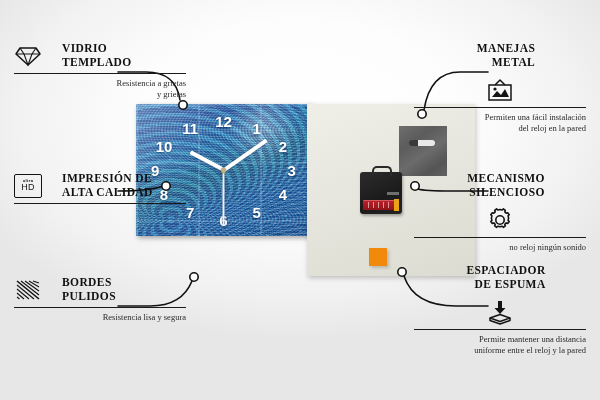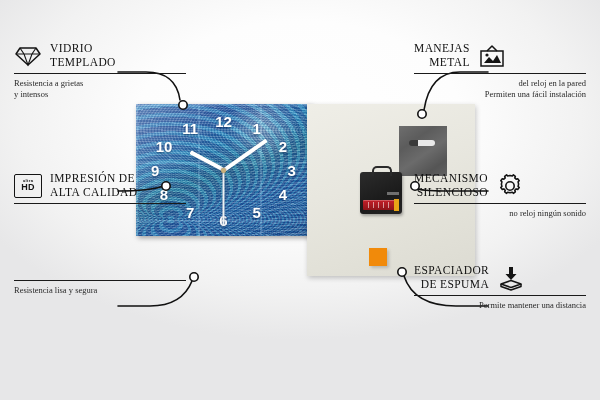--- a/index.html
+++ b/index.html
@@ -113,48 +113,48 @@
     position:absolute;left:62px;top:144px;width:18px;height:18px;
     background:#f18a0a;box-shadow:2px 2px 3px rgba(0,0,0,.18);
   }
 
   
   #leaders{position:absolute;inset:0;pointer-events:none;}
 
   
   .feature{position:absolute;width:172px;}
   .feature .head{display:flex;align-items:center;gap:8px;}
-  .feature.right .head{justify-content:flex-start;}
+  .feature.right .head{flex-direction:column;justify-content:flex-start;}
   .feature .icon{flex:0 0 auto;width:28px;height:26px;display:flex;align-items:center;justify-content:center;}
   .feature .title{
-    font-family:"Liberation Serif", serif;font-weight:normal;font-size:11.5px;line-height:1.18;
-    color:#111;letter-spacing:.4px;text-transform:uppercase;
+    font-family:"Liberation Serif", serif;font-weight:bold;font-size:11.5px;line-height:1.18;
+    color:#111;letter-spacing:.4px;text-transform:uppercase;margin-left:12px;
   }
   .feature.left .title{text-align:left;}
   .feature.right .title{text-align:right;}
   .feature .rule{height:1px;background:#1a1a1a;margin:4px 0 4px;}
   .feature .desc{
     font-family:"Liberation Serif", serif;font-size:8.5px;line-height:1.32;color:#2a2a2a;
   }
-  .feature.left .desc{text-align:left;}
+  .feature.left .desc{text-align:right;}
   .feature.right .desc{text-align:right;}
 
   #feat-glass{left:14px;top:42px;}
   #feat-print{left:14px;top:172px;}
   #feat-edges{left:14px;top:276px;}
   #feat-hooks{left:414px;top:42px;}
   #feat-mechanism{left:414px;top:172px;}
   #feat-foam{left:414px;top:264px;}
 
   .hd-badge{
     width:26px;height:22px;border:1.4px solid #141414;border-radius:2px;
     display:flex;flex-direction:column;align-items:center;justify-content:center;line-height:1;
   }
   .hd-badge .u{font-family:"Liberation Sans",sans-serif;font-size:4.2px;font-weight:bold;letter-spacing:.3px;color:#141414;}
-  .hd-badge .h{font-family:"Liberation Sans",sans-serif;font-size:9px;font-weight:bold;letter-spacing:.2px;color:#141414;margin-top:.5px;}
+  .hd-badge .h{font-family:"Liberation Sans",sans-serif;font-size:9px;font-weight:normal;letter-spacing:.2px;color:#141414;margin-top:.5px;}
 </style>
 </head>
 <body>
 
 <div class="stage">
 
   <div class="photo" id="clock-front">
     <div class="waveA"></div>
     <div class="waveB"></div>
     <div class="waveC"></div>
@@ -228,41 +228,54 @@
         </svg>
       </span>
       <div class="title">
         <div>VIDRIO</div>
         <div>TEMPLADO</div>
       </div>
     </div>
     <div class="rule"></div>
     <div class="desc">
       <div>Resistencia a grietas</div>
-      <div>y intensos</div>
+      <div>y grietas</div>
     </div>
   </div>
 
   <div class="feature left" id="feat-print">
     <div class="head">
       <span class="icon">
         <span class="hd-badge">
           <span class="u">ultra</span>
           <span class="h">HD</span>
         </span>
       </span>
       <div class="title">
         <div>IMPRESIÓN DE</div>
         <div>ALTA CALIDAD</div>
       </div>
     </div>
     <div class="rule"></div>
   </div>
 
   <div class="feature left" id="feat-edges">
+    <div class="head">
+      <span class="icon">
+        <svg width="26" height="22" viewBox="0 0 26 22">
+          <path d="M2 2 L24 20" stroke="#141414" stroke-width="1.6"></path>
+          <path d="M2 6 L19 20 M2 10 L14 20 M2 14 L9 20 M2 18 L4.5 20
+                   M6 2 L24 16 M10 2 L24 12 M14 2 L24 8 M18 2 L24 4" stroke="#141414" stroke-width="1.1"></path>
+        </svg>
+      </span>
+      <div class="title">
+        <div>BORDES</div>
+        <div>PULIDOS</div>
+      </div>
+    </div>
     <div class="rule"></div>
     <div class="desc">
       <div>Resistencia lisa y segura</div>
     </div>
   </div>
 
   <div class="feature right" id="feat-hooks">
     <div class="head">
       <div class="title">
         <div>MANEJAS</div>
@@ -272,22 +285,22 @@
         <svg width="28" height="24" viewBox="0 0 28 24">
           <rect x="3" y="7" width="22" height="15" fill="none" stroke="#141414" stroke-width="1.5"></rect>
           <path d="M6 19 L11 13 L15 17 L19 11 L23 19 Z" fill="#141414"></path>
           <circle cx="9" cy="11" r="1.6" fill="#141414"></circle>
           <path d="M9 7 L14 2 L19 7" fill="none" stroke="#141414" stroke-width="1.5" stroke-linejoin="round"></path>
         </svg>
       </span>
     </div>
     <div class="rule"></div>
     <div class="desc">
+      <div>Permiten una fácil instalación</div>
       <div>del reloj en la pared</div>
-      <div>Permiten una fácil instalación</div>
     </div>
   </div>
 
   <div class="feature right" id="feat-mechanism">
     <div class="head">
       <div class="title">
         <div>MECANISMO</div>
         <div>SILENCIOSO</div>
       </div>
       <span class="icon">
@@ -316,16 +329,17 @@
         <svg width="26" height="26" viewBox="0 0 26 26">
           <path d="M11 2 h4 v7 h3.5 L13 15 L7.5 9 H11 Z" fill="#141414"></path>
           <path d="M13 15.5 L23 19 L13 22.5 L3 19 Z" fill="none" stroke="#141414" stroke-width="1.5" stroke-linejoin="round"></path>
           <path d="M3 19 v2.5 L13 25 L23 21.5 V19" fill="none" stroke="#141414" stroke-width="1.5" stroke-linejoin="round"></path>
         </svg>
       </span>
     </div>
     <div class="rule"></div>
     <div class="desc">
       <div>Permite mantener una distancia</div>
+      <div>uniforme entre el reloj y la pared</div>
     </div>
   </div>
 
 </div>
 
 </body></html>

